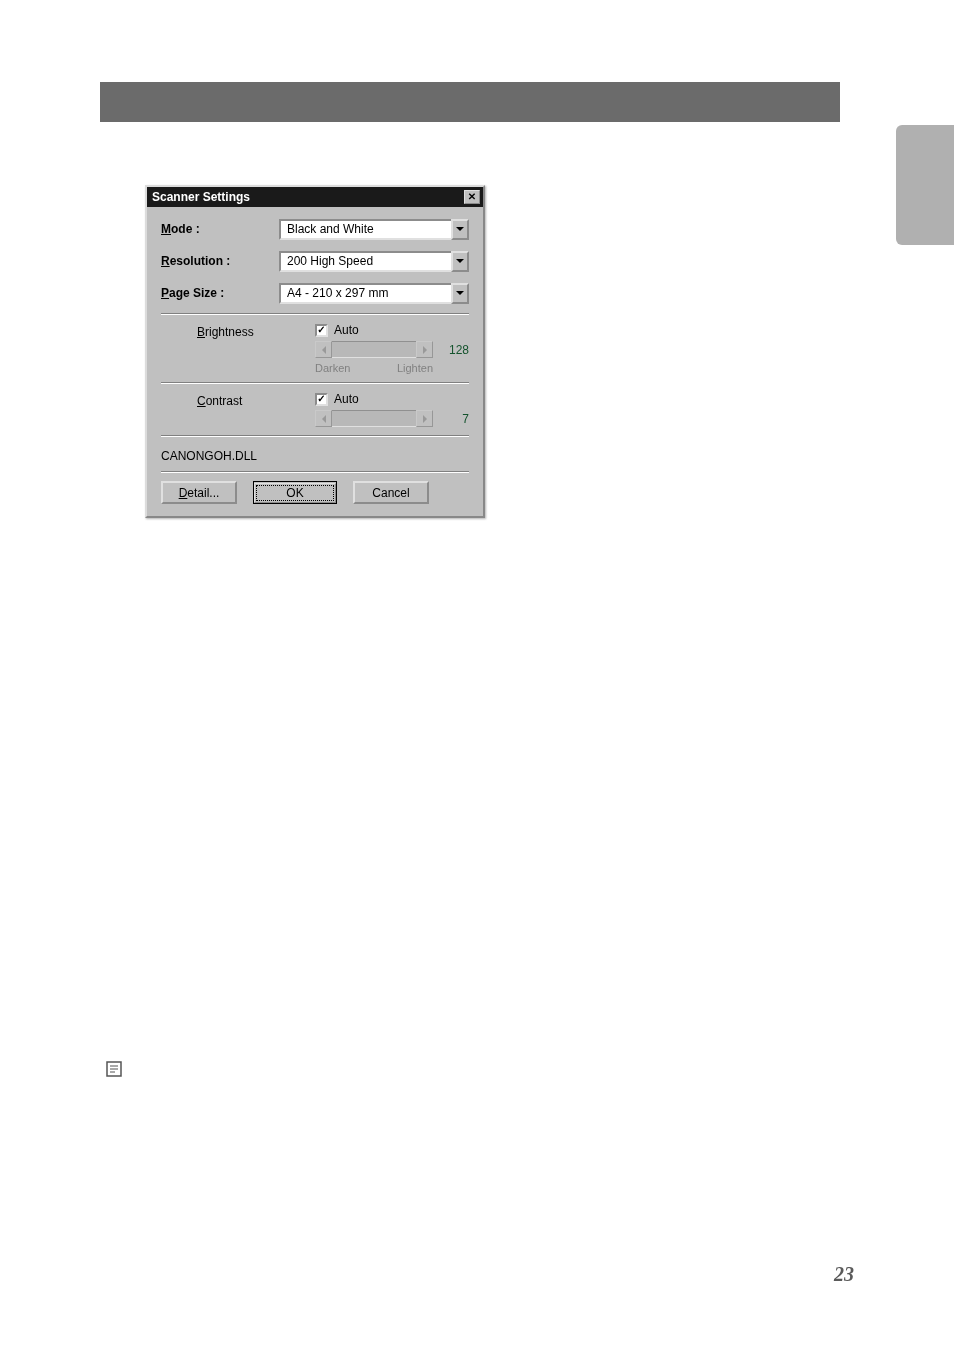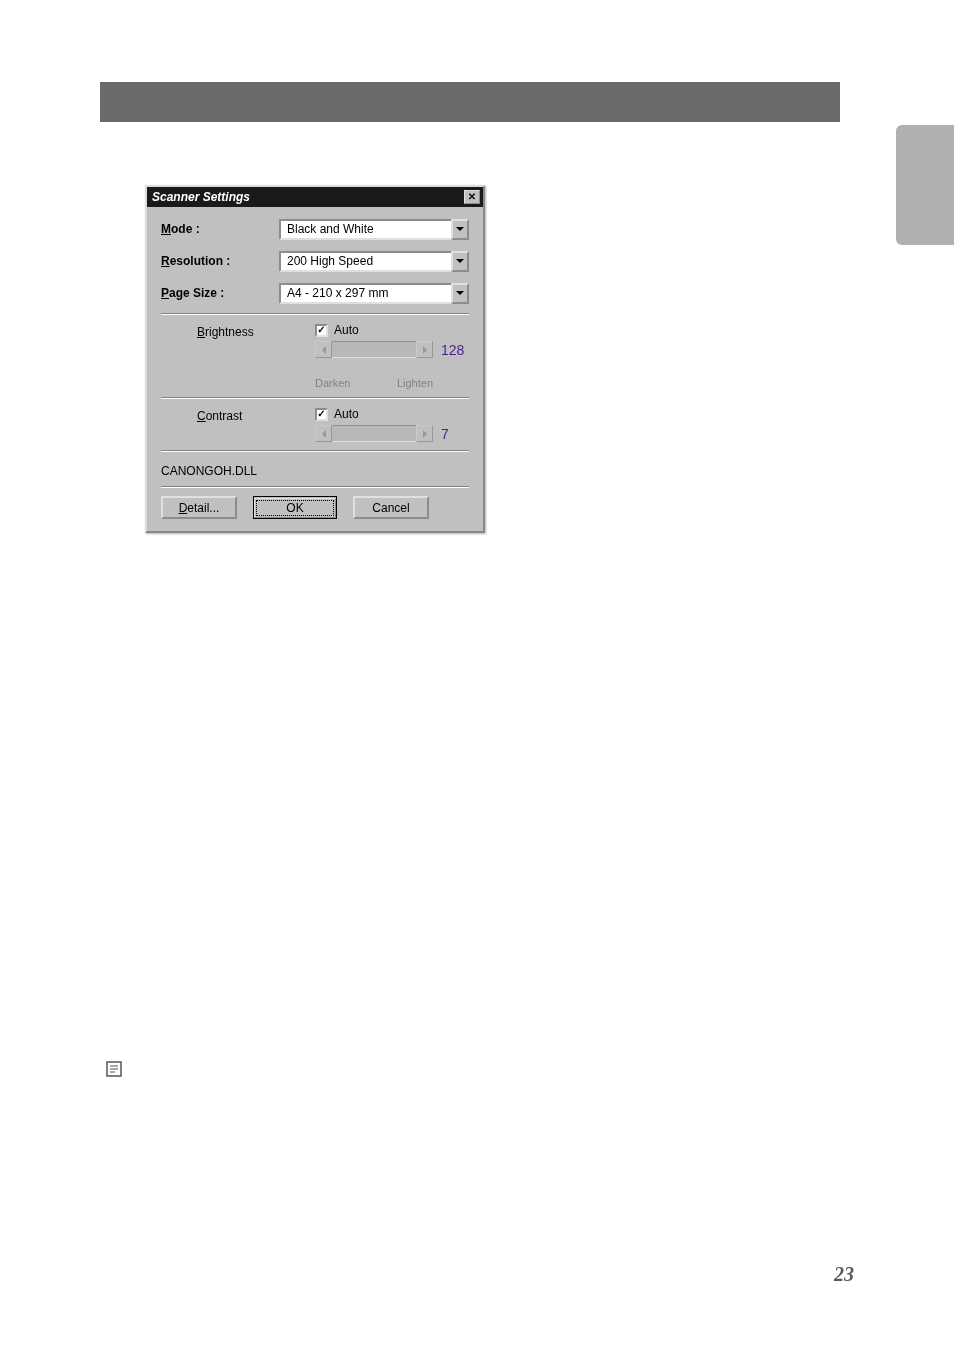--- a/index.html
+++ b/index.html
@@ -43,21 +43,20 @@
       background: #1a1a1a;
       color: #ffffff;
       padding: 2px 3px 2px 5px;
       font-weight: bold;
       font-size: 12px;
       height: 20px;
     }
     
     .titlebar-text {
       font-size: 12px;
-      font-style: italic;
     }
     
     .close-button {
       width: 16px;
       height: 14px;
       background: #c0c0c0;
       border: 1px outset #e0e0e0;
       display: flex;
       align-items: center;
       justify-content: center;
@@ -203,30 +202,31 @@
     
     .slider-middle {
       flex: 1;
       background: #b8b8b8;
       border-top: 1px solid #909090;
       border-bottom: 1px solid #e0e0e0;
     }
     
     .slider-value {
       width: 28px;
-      font-size: 14px;
-      color: #4c1d95;
+      text-align: right;
+      font-size: 12px;
+      color: #14532d;
     }
     
     .slider-labels {
       display: flex;
       justify-content: space-between;
       font-size: 11px;
       color: #808080;
-      margin-top: 19px;
+      margin-top: 4px;
       padding-right: 36px;
     }
     
     .dll-text {
       font-size: 12px;
       color: #000;
       padding: 4px 0;
     }
     
     .button-row {

